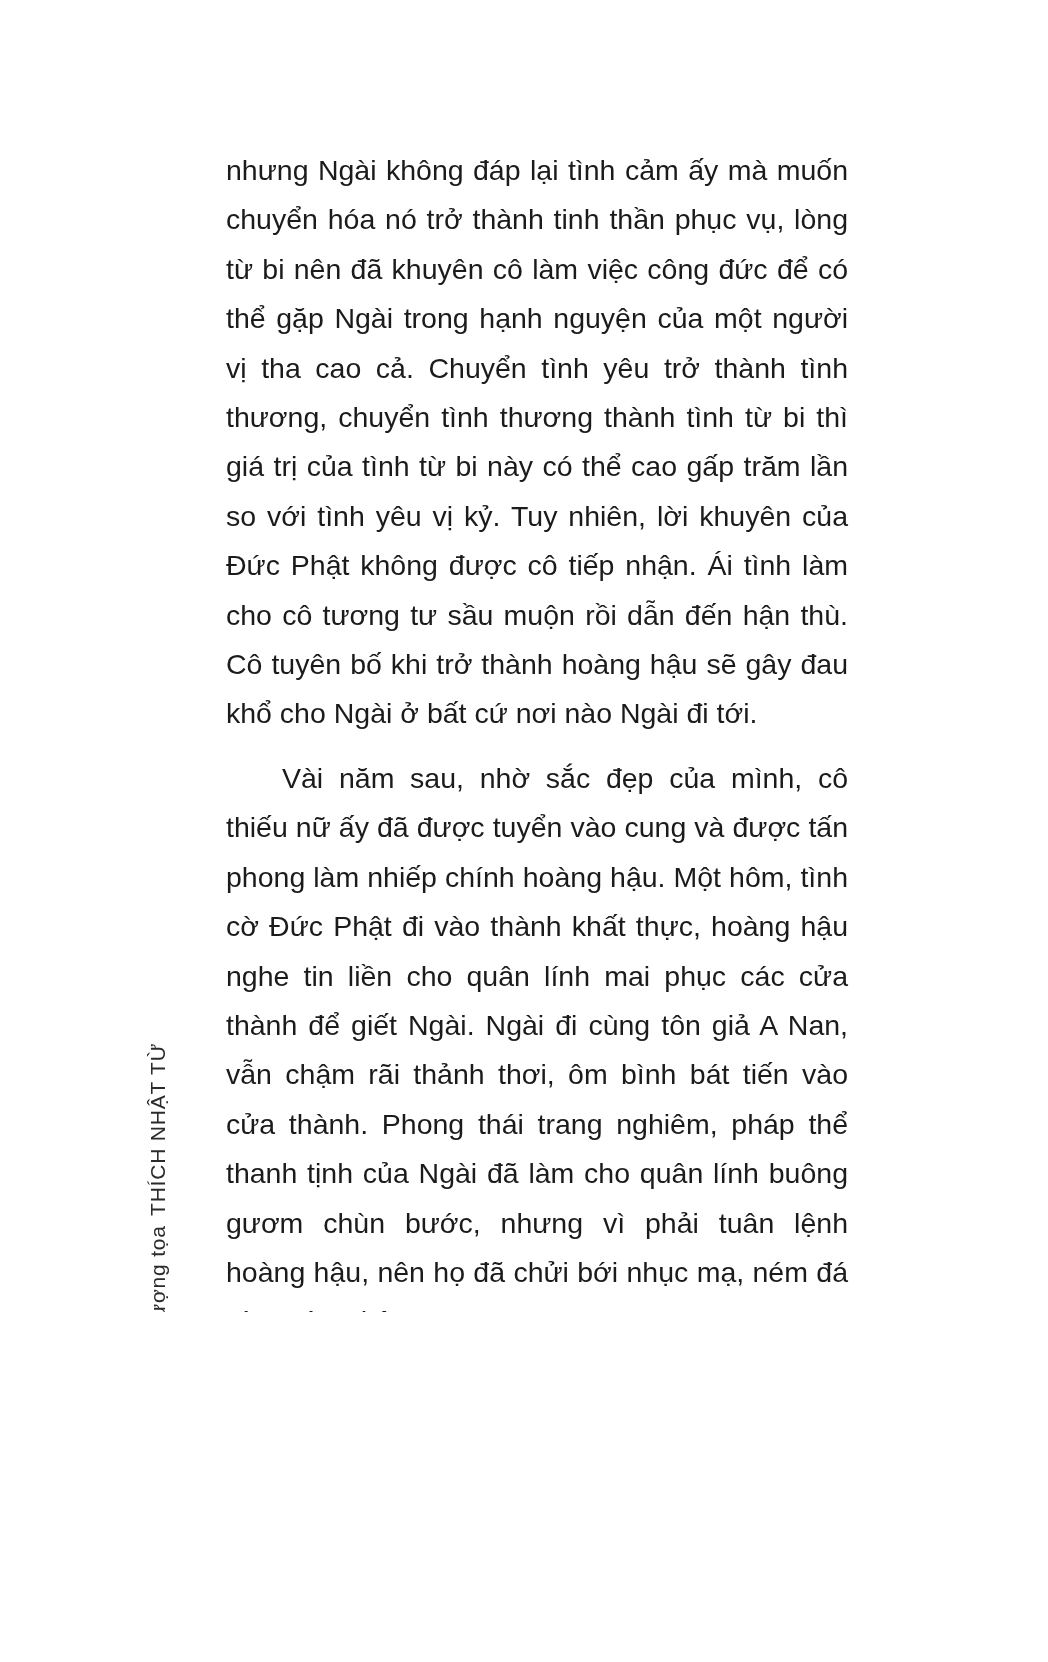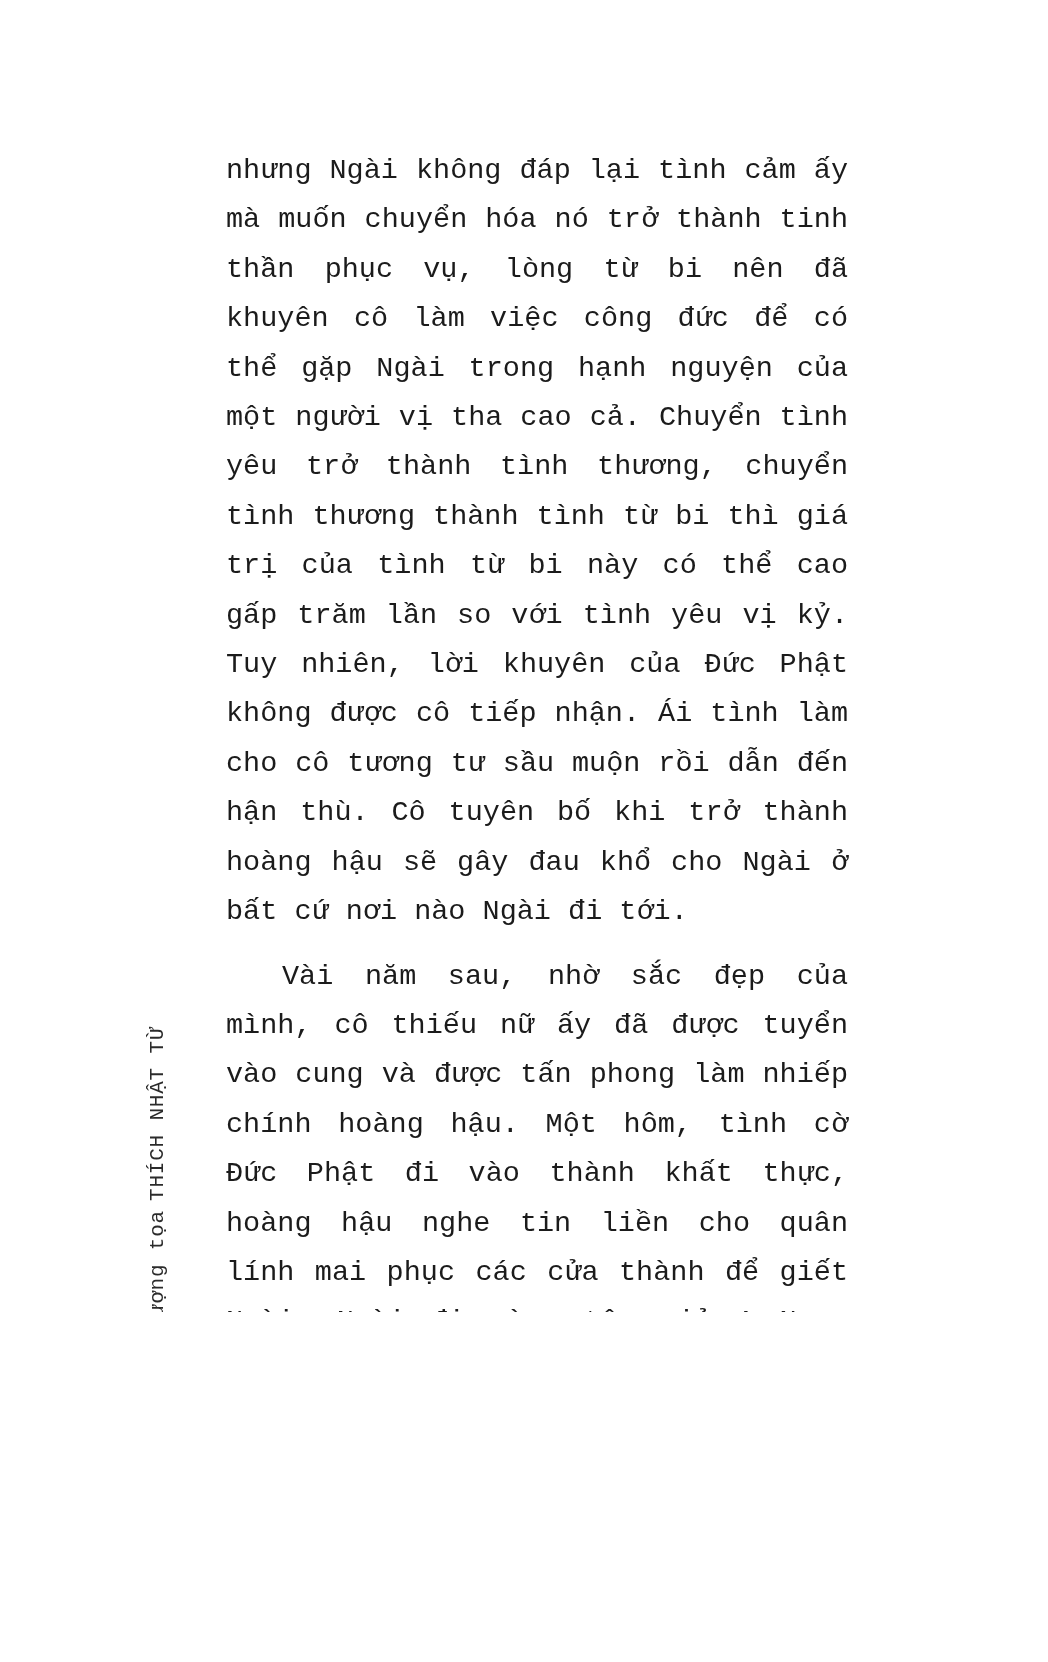--- a/index.html
+++ b/index.html
@@ -3,21 +3,21 @@
 <meta charset="utf-8">
 <style>
   * { margin: 0; padding: 0; box-sizing: border-box; }
   html, body { background: #ffffff; }
   .page {
     position: relative;
     width: 1048px;
     height: 1312px;
     margin: 0 auto;
     background: #ffffff;
-    font-family: Liberation Mono, monospace;
+    font-family: Liberation Sans, sans-serif;
     color: #1b1b1b;
     overflow: hidden;
   }
   .text-block {
     position: absolute;
     left: 226px;
     top: 146px;
     width: 622px;
   }
   .para {

